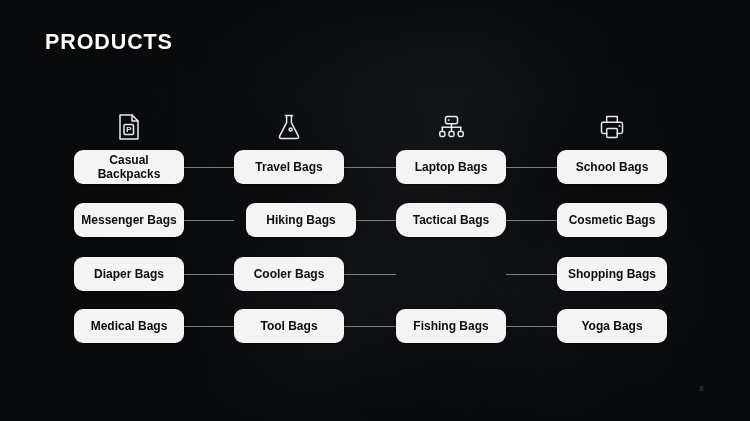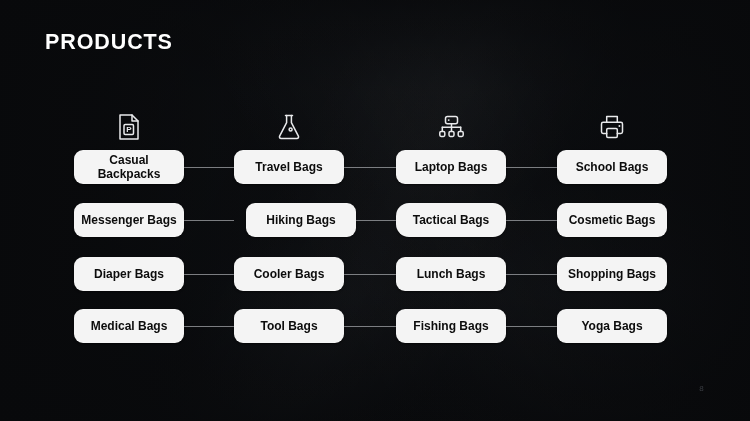--- a/index.html
+++ b/index.html
@@ -194,21 +194,20 @@
     <div class="node" style="left:396px; top:150px;">Laptop Bags</div>
     <div class="node" style="left:557px; top:150px;">School Bags</div>
 
     <div class="node" style="left:74px;  top:203px;">Messenger Bags</div>
     <div class="node" style="left:234px; top:203px;margin-left:12px;">Hiking Bags</div>
     <div class="node" style="left:396px; top:203px;border-radius:13px;">Tactical Bags</div>
     <div class="node" style="left:557px; top:203px;">Cosmetic Bags</div>
 
     <div class="node" style="left:74px;  top:257px;">Diaper Bags</div>
     <div class="node" style="left:234px; top:257px;">Cooler Bags</div>
-    <div class="node" style="left:396px; top:257px;">Lunch Bags</div>
     <div class="node" style="left:557px; top:257px;">Shopping Bags</div>
 
     <div class="node" style="left:74px;  top:309px;">Medical Bags</div>
     <div class="node" style="left:234px; top:309px;">Tool Bags</div>
     <div class="node" style="left:396px; top:309px;">Fishing Bags</div>
     <div class="node" style="left:557px; top:309px;">Yoga Bags</div>
 
   </div>
 
   <div id="page-number">8</div>

